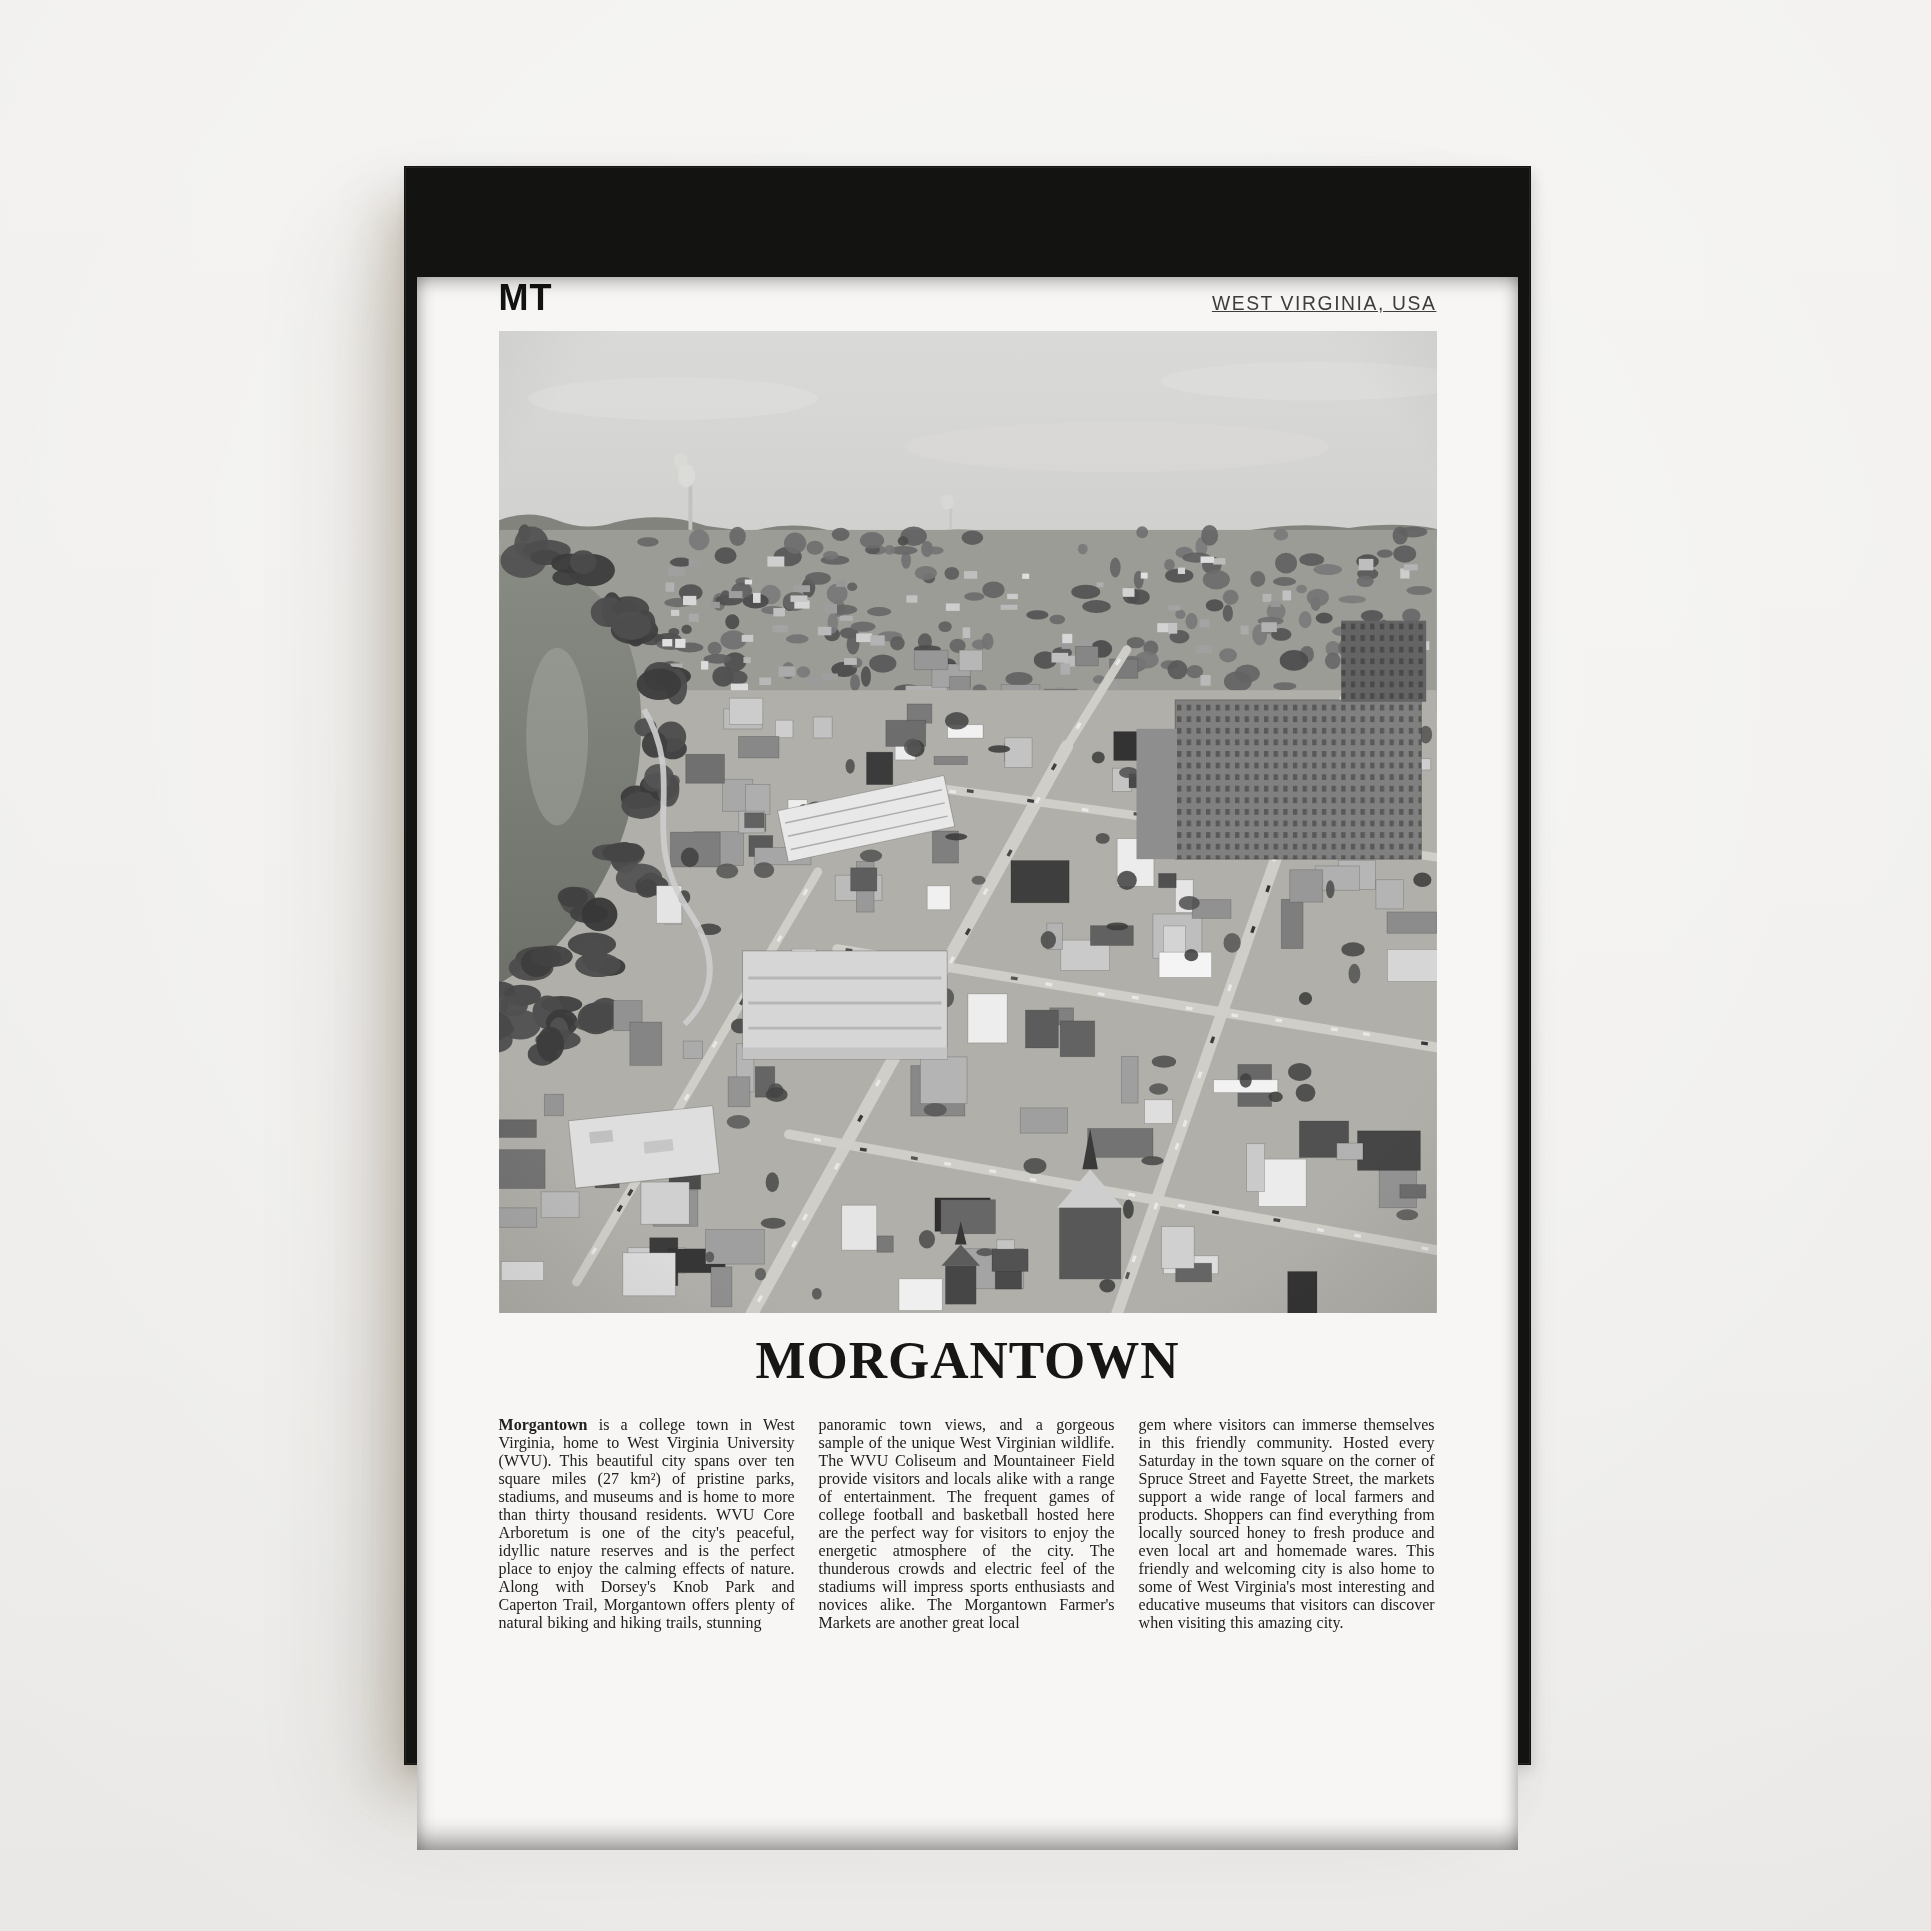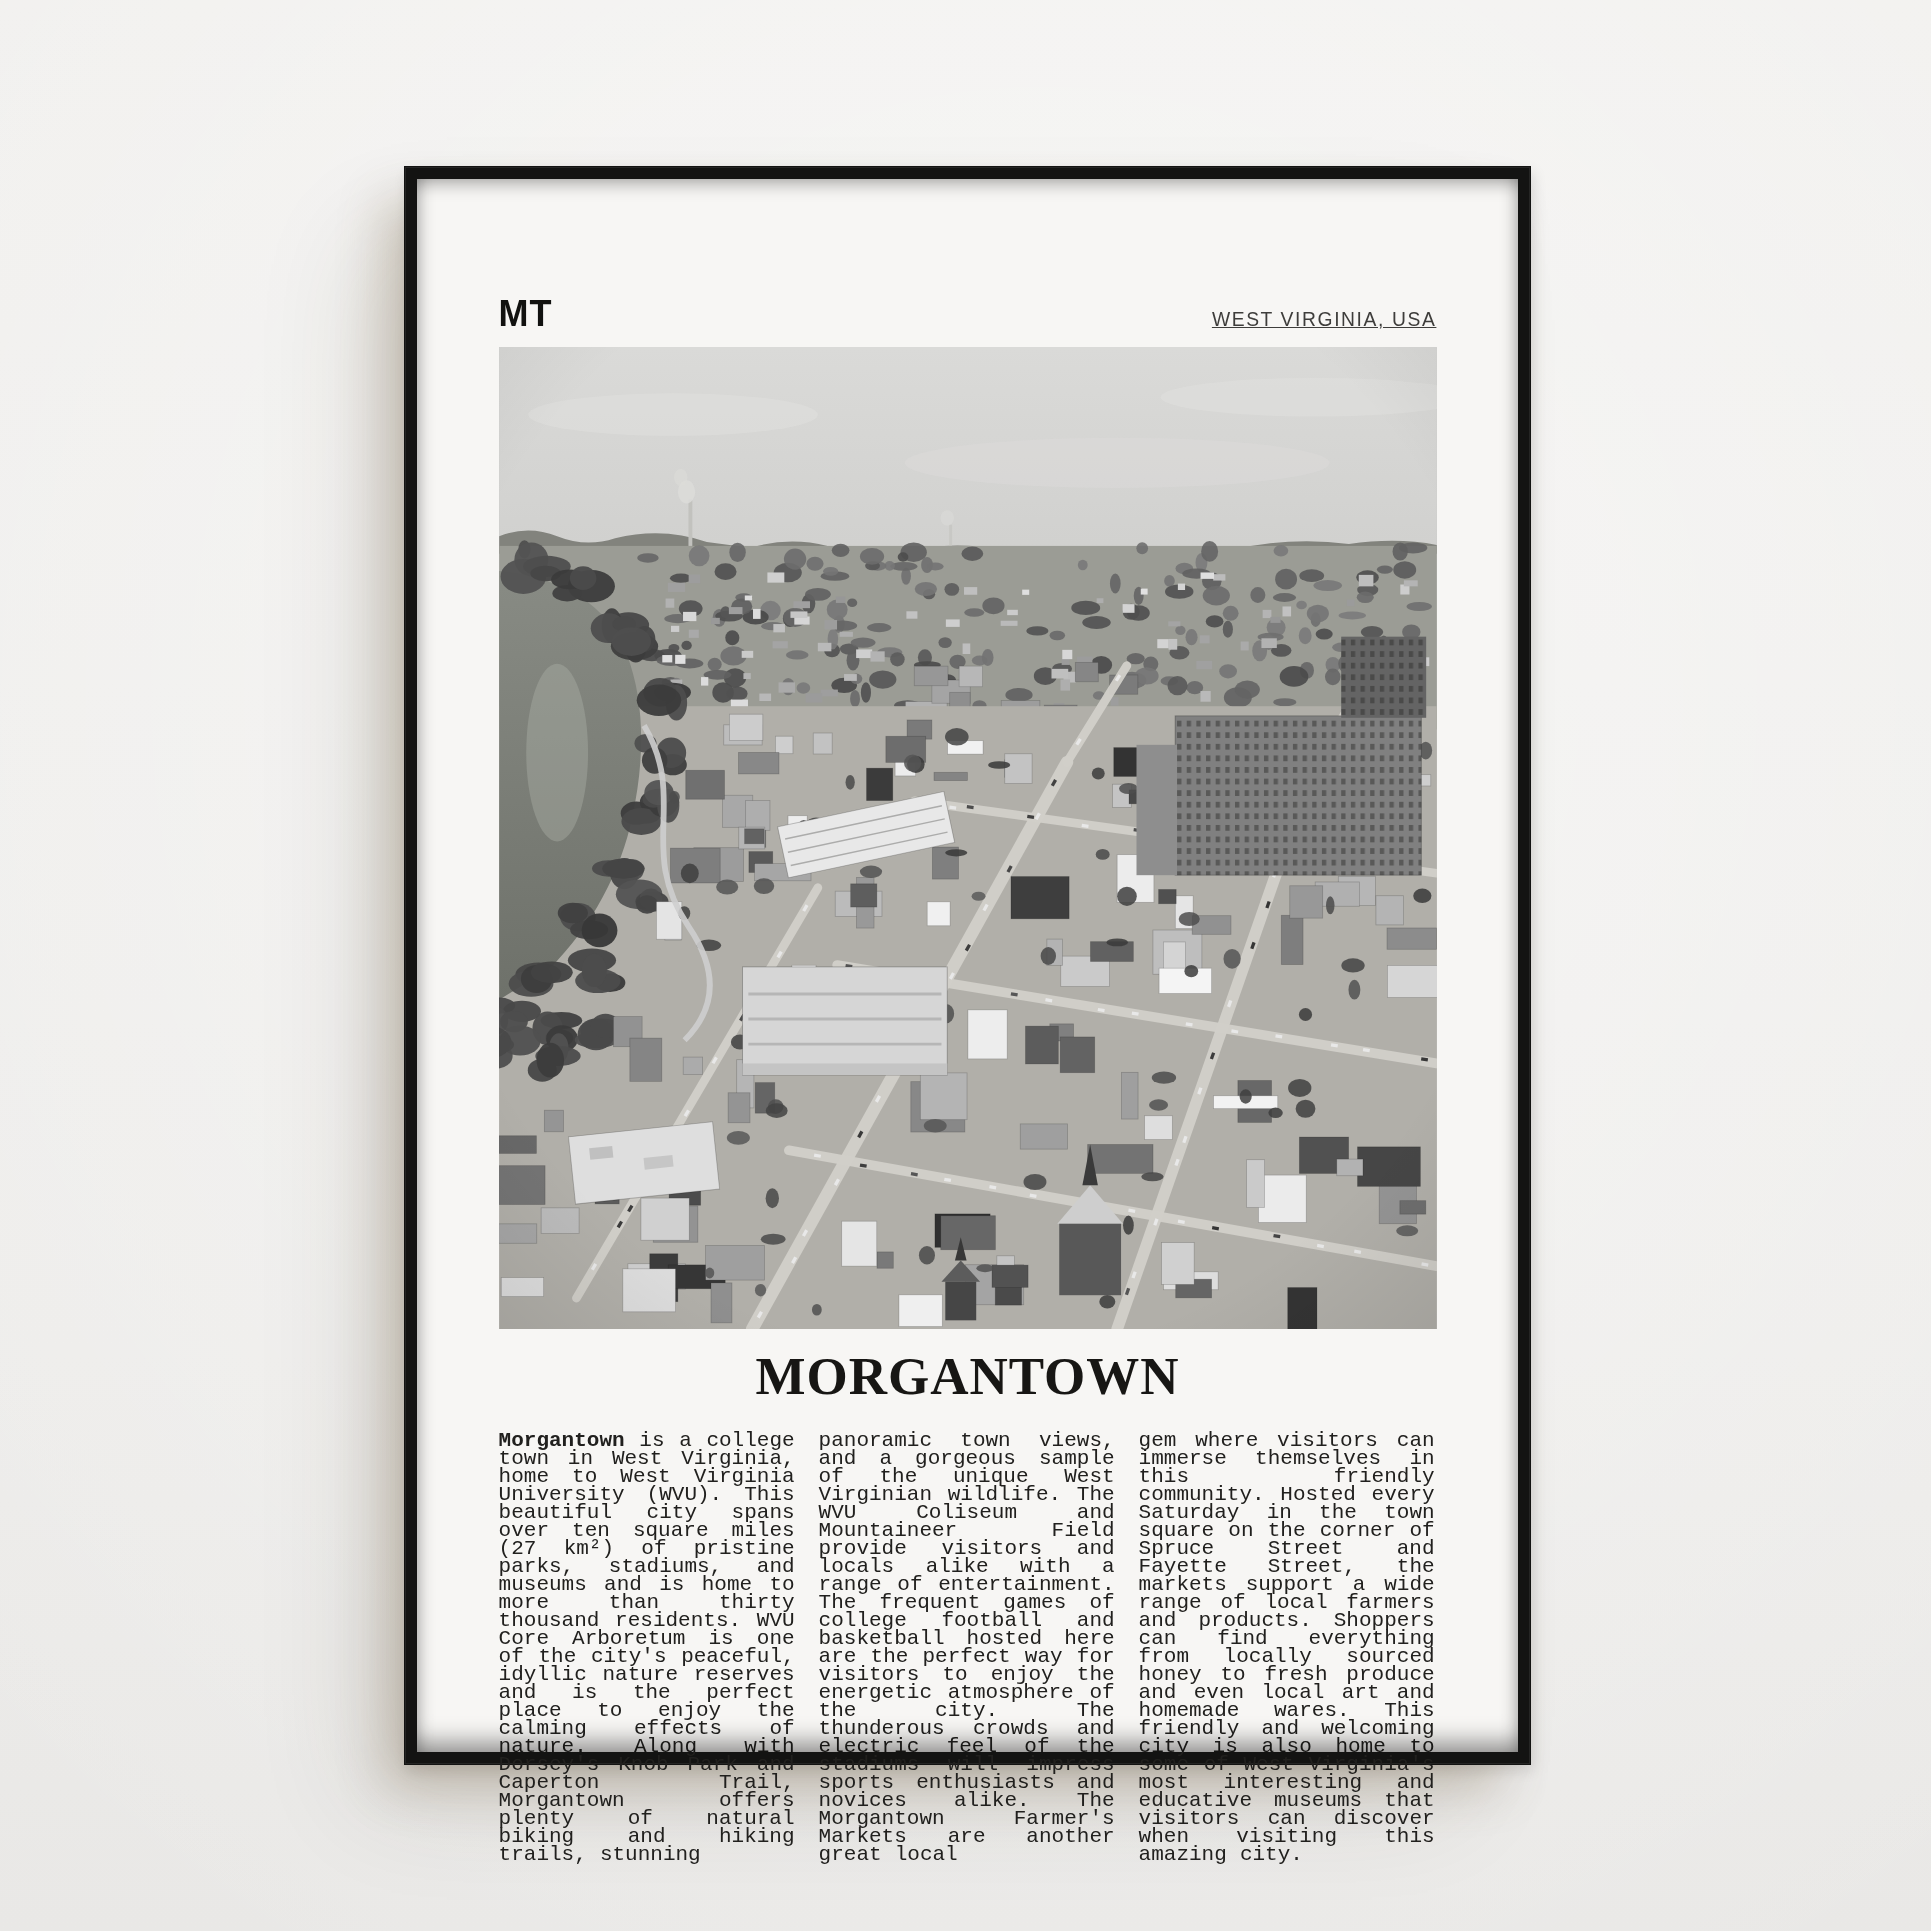--- a/index.html
+++ b/index.html
@@ -21,21 +21,21 @@
       -25px 29px 46px -5.8px rgba(118,98,70,0.30),
       -58px 53px 106px -19.3px rgba(60,50,35,0.12),
       2.9px 5.8px 13.5px rgba(0,0,0,0.12);
   }
   .frame::before{
     content:"";position:absolute;inset:1px;border:1px solid rgba(255,255,255,0.08);
     pointer-events:none;
   }
   .poster{
     position:relative;width:100%;height:100%;background:#f7f6f4;
-    box-sizing:border-box;padding:16px 82px;
+    box-sizing:border-box;padding:0 82px;
   }
   .poster::after{
     content:"";position:absolute;inset:0;pointer-events:none;
     box-shadow:
       inset 0 15.4px 17.4px -11.6px rgba(0,0,0,0.35),
       inset 0 -21px 23px -11.6px rgba(0,0,0,0.42),
       inset 15.4px 0 17.4px -13.5px rgba(0,0,0,0.22),
       inset -15.4px 0 17.4px -13.5px rgba(0,0,0,0.22);
   }
   .p-header{
@@ -47,22 +47,22 @@
   .photo{
     margin-top:12.6px;width:938px;height:982px;background:#c9c9c7;overflow:hidden;position:relative;
   }
   .photo svg{display:block;}
   .p-title{
     margin-top:20px;text-align:center;
     font-size:53px;font-weight:bold;letter-spacing:1px;line-height:1.04;color:#171614;
   }
   .columns{margin-top:28px;display:flex;gap:24px;}
   .col{
-    width:296px;font-size:21px;line-height:18px;text-align:justify;color:#21201e;
-    hyphens:auto;-webkit-hyphens:auto;word-spacing:0.5px;font-family:Liberation Mono, monospace;
+    width:296px;font-size:16px;line-height:18px;text-align:justify;color:#21201e;
+    hyphens:auto;-webkit-hyphens:auto;word-spacing:0.5px;
   }
   .col b{font-weight:bold;}
 </style>
 </head>
 <body>
 
 <div class="wall"></div>
 
 <div class="frame">
   <div class="poster">

